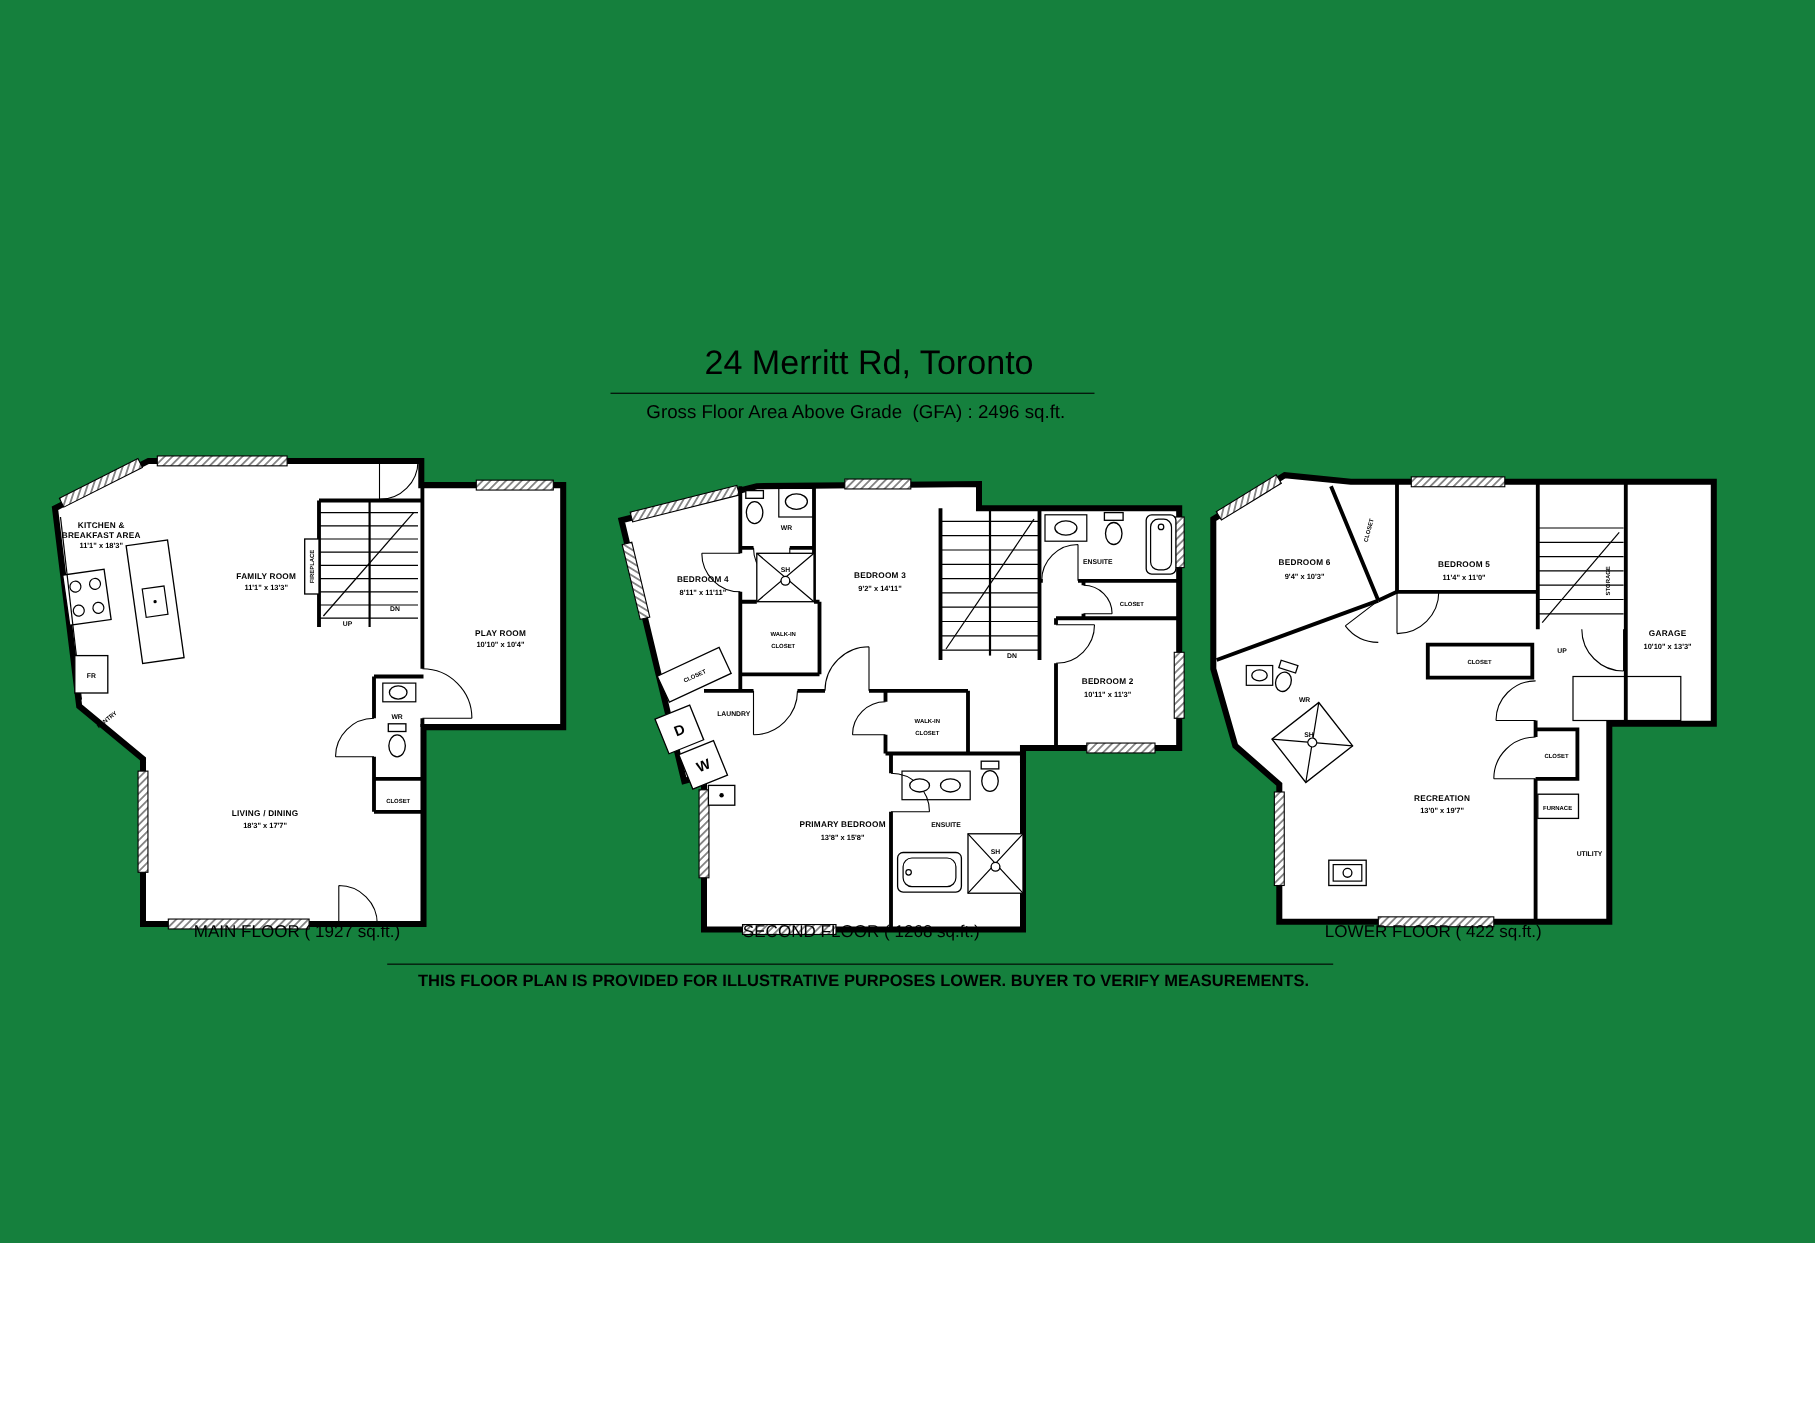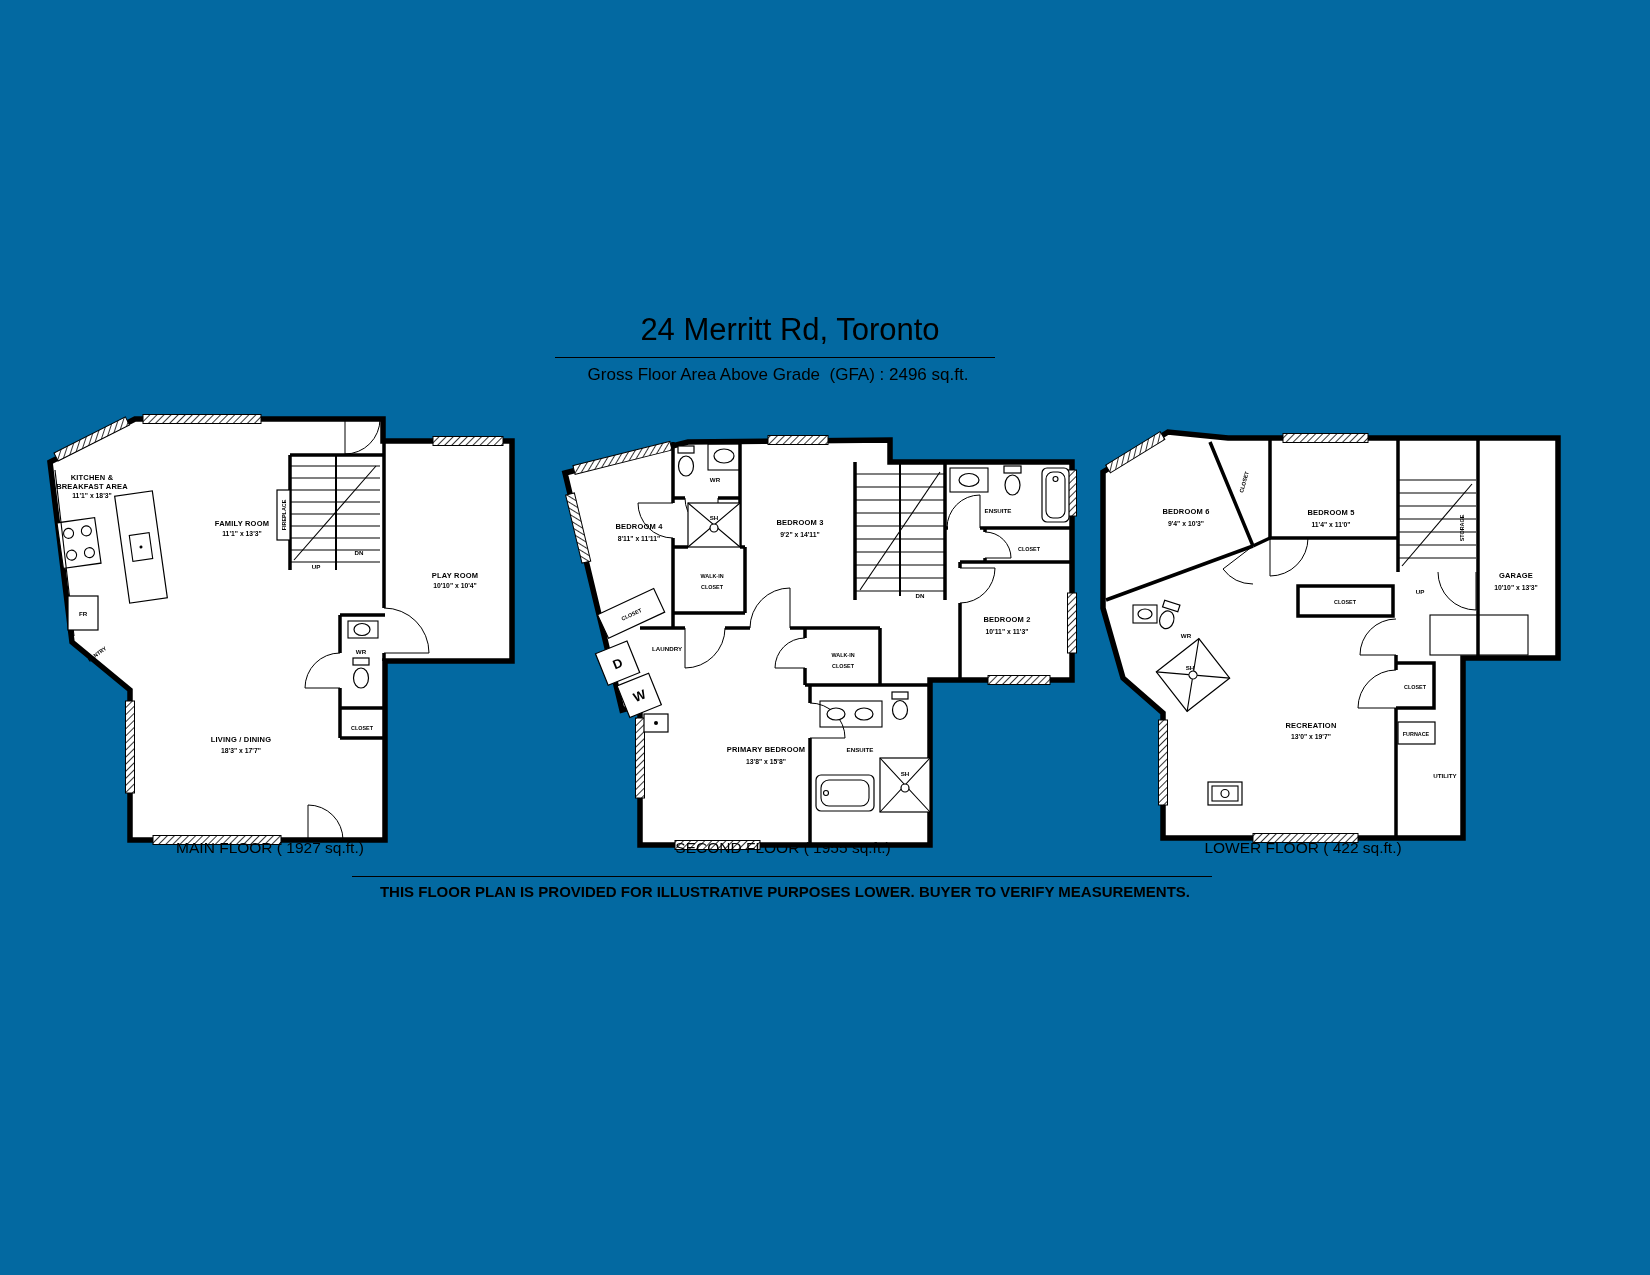--- a/index.html
+++ b/index.html
@@ -1,16 +1,16 @@
 <!DOCTYPE html>
 <html><head>
 <meta charset="utf-8">
 <style>
   html,body{margin:0;padding:0;background:#fff;}
-  .page{position:relative;width:1650px;height:1275px;background:#0369a1;overflow:hidden;
+  .page{position:relative;width:1650px;height:1130px;background:#15803d;overflow:hidden;
         font-family:"Liberation Sans",sans-serif;color:#000;}
   .title{position:absolute;top:312px;left:790px;transform:translateX(-50%);
          font-size:31px;white-space:pre;}
   .title-rule{position:absolute;top:357px;left:555px;width:440px;border-top:1.5px solid #000;}
   .subtitle{position:absolute;top:365px;left:778px;transform:translateX(-50%);
             font-size:17px;font-weight:normal;white-space:pre;}
   .floor-caption{position:absolute;top:839px;transform:translateX(-50%);font-size:15.5px;white-space:pre;}
   .footer-rule{position:absolute;top:876px;left:352px;width:860px;border-top:1.2px solid #000;}
   .disclaimer{position:absolute;top:883px;left:785px;transform:translateX(-50%);
               font-size:15px;font-weight:bold;white-space:pre;}
@@ -319,19 +319,19 @@
     <text class="sm" x="142" y="262">SH</text>
     <text class="xs" x="297" y="196">CLOSET</text>
     <text class="xs" x="367" y="281">CLOSET</text>
     <text class="xs" x="368" y="328">FURNACE</text>
     <text class="sm" x="397" y="370">UTILITY</text>
     <text class="rl" x="263" y="320">RECREATION</text>
     <text class="rd" x="263" y="331">13'0" x 19'7"</text>
   </svg>
 
   <div class="floor-caption" style="left:270px;">MAIN FLOOR ( 1927 sq.ft.)</div>
-  <div class="floor-caption" style="left:783px;">SECOND FLOOR ( 1955 sq.ft.)</div>
+  <div class="floor-caption" style="left:783px;">SECOND FLOOR ( 1268 sq.ft.)</div>
   <div class="floor-caption" style="left:1303px;">LOWER FLOOR ( 422 sq.ft.)</div>
 
   <div class="footer-rule"></div>
   <div class="disclaimer">THIS FLOOR PLAN IS PROVIDED FOR ILLUSTRATIVE PURPOSES LOWER. BUYER TO VERIFY MEASUREMENTS.</div>
 
 </div>
 
 </body></html>

